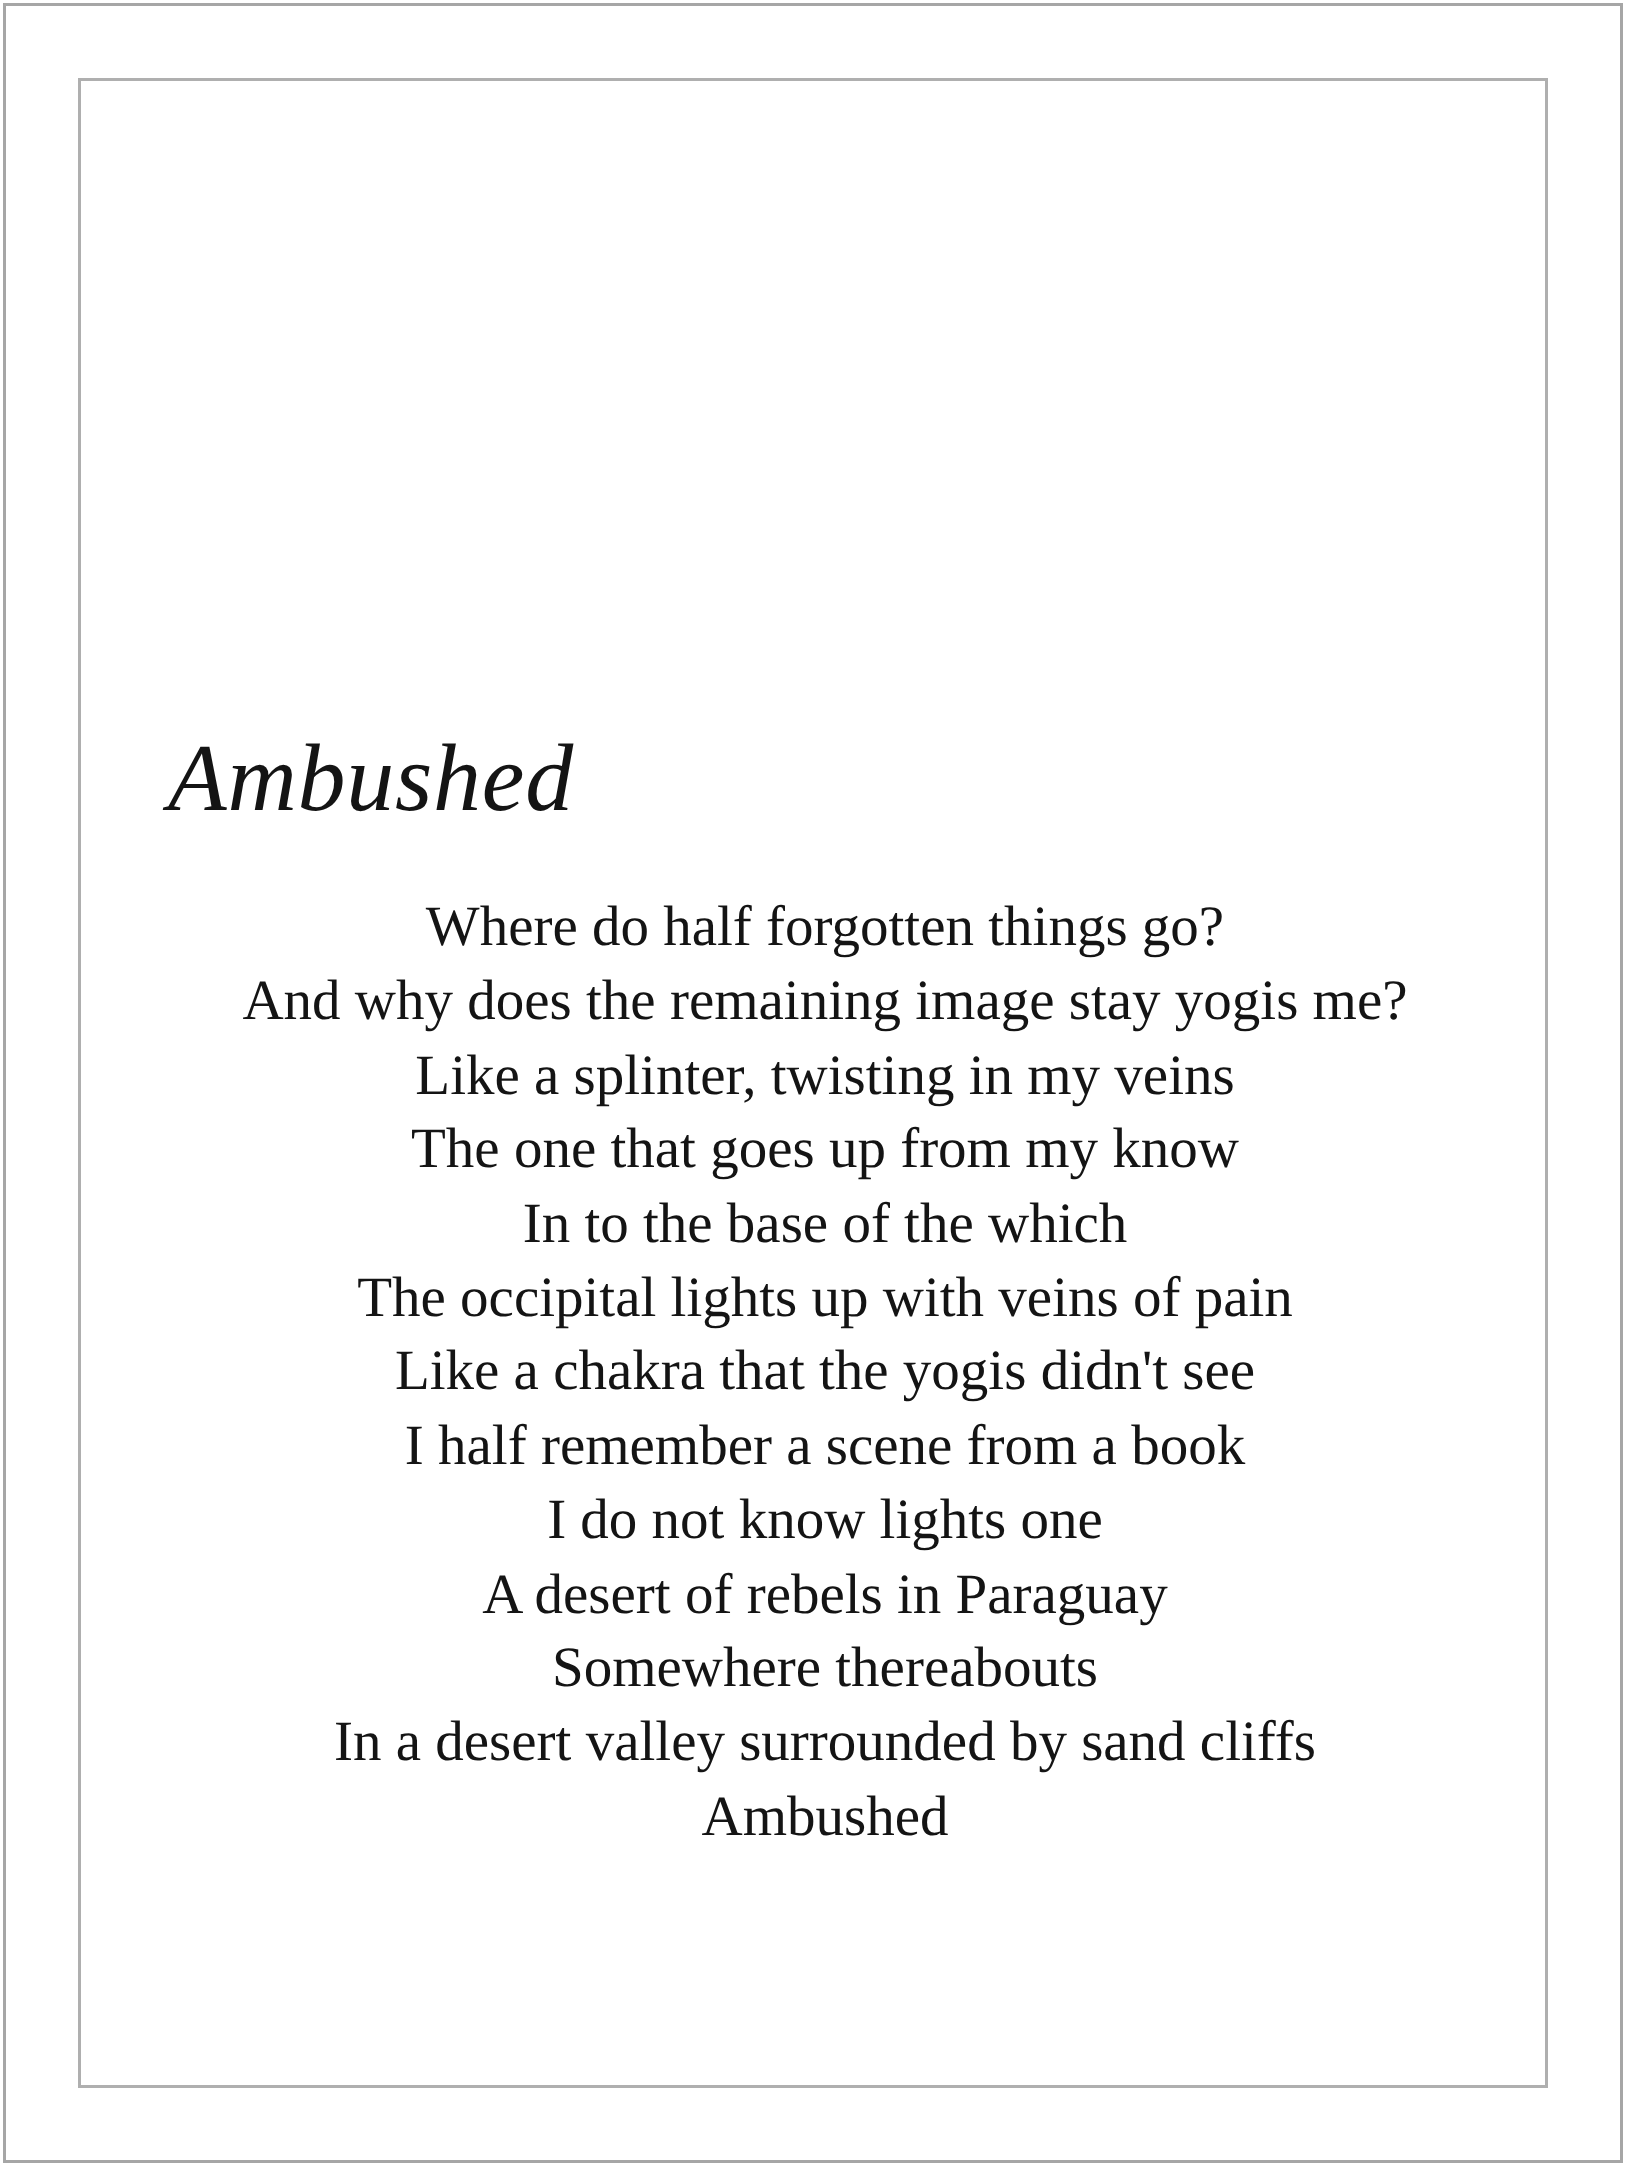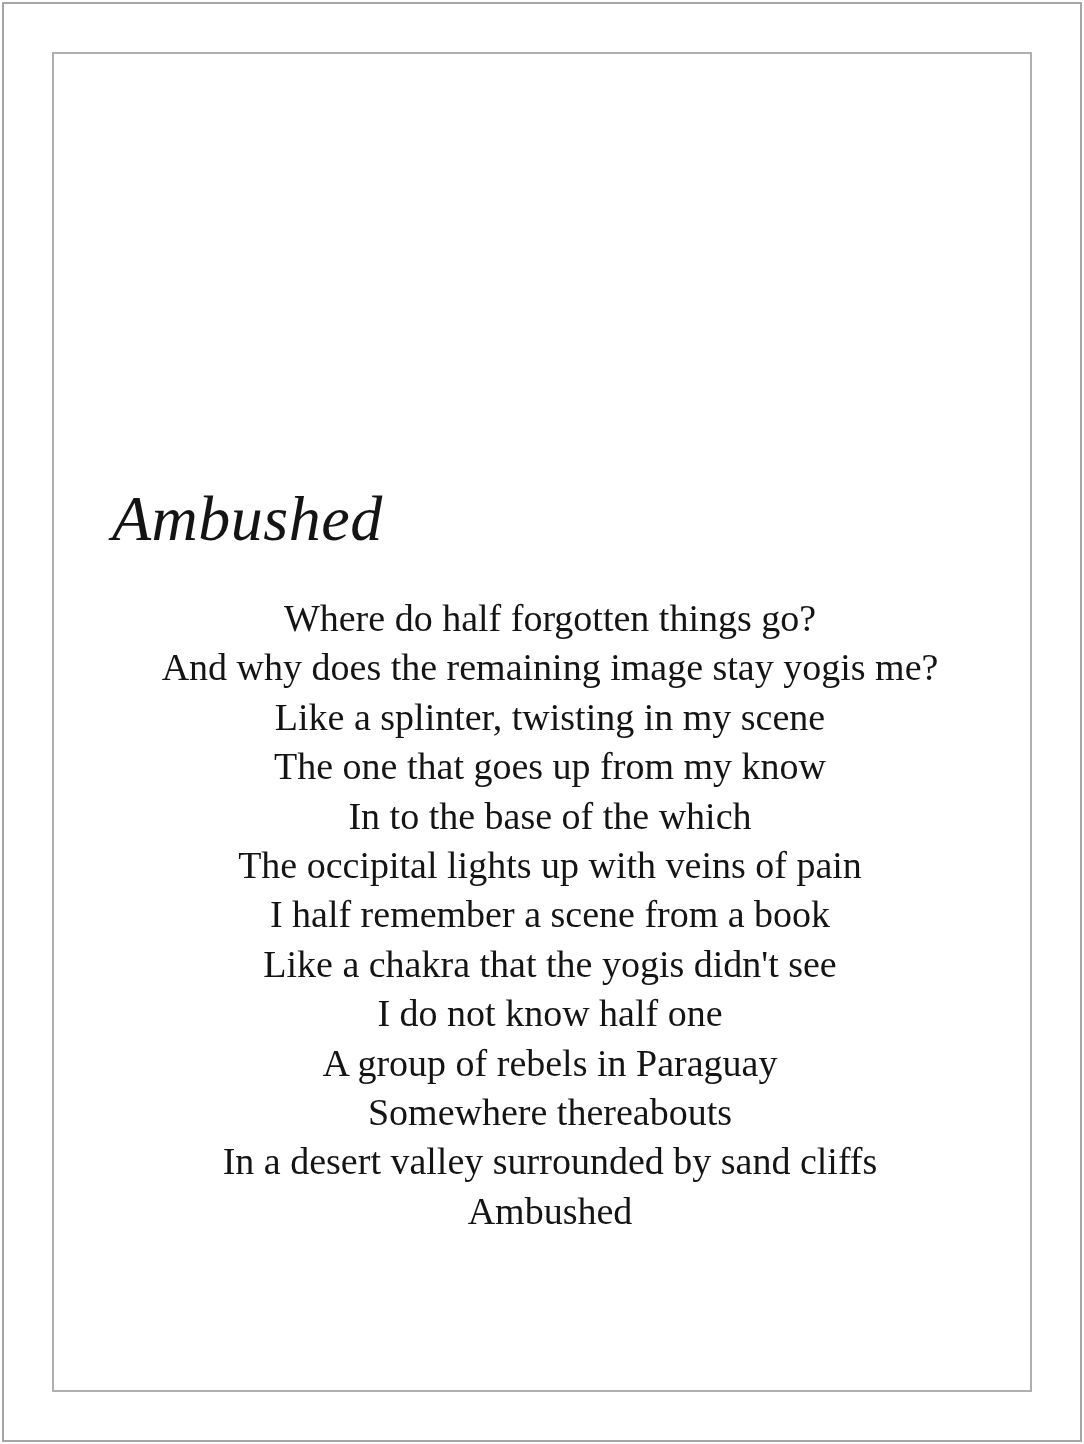--- a/index.html
+++ b/index.html
@@ -56,27 +56,27 @@
 </head>
 <body>
 
 <div class="outer-frame">
   <div class="inner-frame">
     <div class="page-content">
       <h1 class="poem-title">Ambushed</h1>
       <div class="poem-body">
           <div class="poem-line">Where do half forgotten things go?</div>
           <div class="poem-line">And why does the remaining image stay yogis me?</div>
-          <div class="poem-line">Like a splinter, twisting in my scene</div>
+          <div class="poem-line">Like a splinter, twisting in my veins</div>
           <div class="poem-line">The one that goes up from my know</div>
           <div class="poem-line">In to the base of the which</div>
           <div class="poem-line">The occipital lights up with veins of pain</div>
+          <div class="poem-line">Like a chakra that the yogis didn't see</div>
           <div class="poem-line">I half remember a scene from a book</div>
-          <div class="poem-line">Like a chakra that the yogis didn't see</div>
-          <div class="poem-line">I do not know half one</div>
-          <div class="poem-line">A group of rebels in Paraguay</div>
+          <div class="poem-line">I do not know lights one</div>
+          <div class="poem-line">A desert of rebels in Paraguay</div>
           <div class="poem-line">Somewhere thereabouts</div>
           <div class="poem-line">In a desert valley surrounded by sand cliffs</div>
           <div class="poem-line">Ambushed</div>
         </div>
     </div>
   </div>
 </div>
 
 </body></html>

